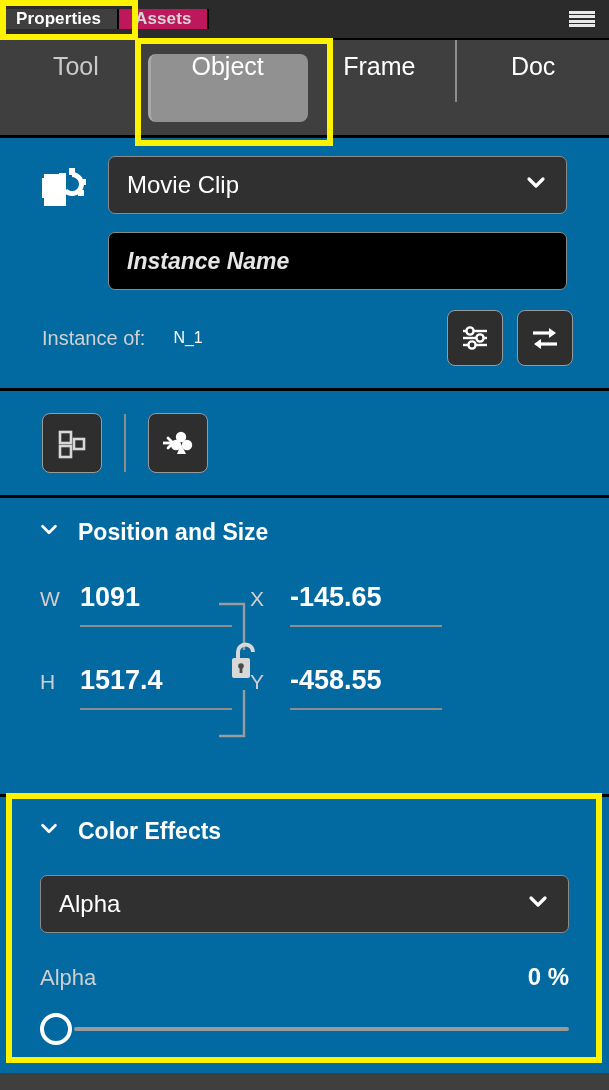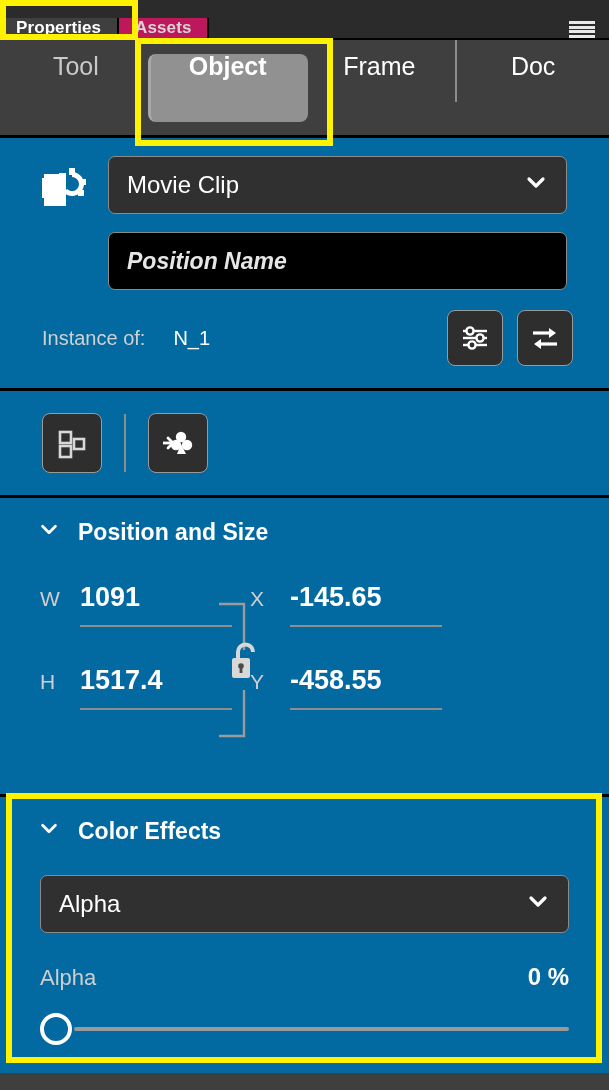--- a/index.html
+++ b/index.html
@@ -14,21 +14,21 @@
     width: 609px; height: 1090px;
     background: #3f3f3f;
   }
 
   
   .tabstrip {
     position: relative;
     height: 40px;
     background: #2b2b2b;
     display: flex;
-    align-items: flex-end;
+    align-items: center;
     border-bottom: 2px solid #000;
   }
   .tab {
     display: flex; align-items: center; justify-content: center;
     padding: 0 16px;
     font-size: 17px; font-weight: bold;
     color: #d6d6d6;
     background: #be185d;
     border-right: 2px solid #000;
     letter-spacing: .1px;
@@ -50,21 +50,20 @@
     flex: 1;
     text-align: center;
     font-size: 25px;
     color: #ffffff;
     position: relative;
     padding: 12px 0;
   }
   .subtab.dim { color: #c9c9c9; }
   .subtab.sel {
     color: #ffffff;
-    font-weight: bold;
   }
   .subtab.sel .pill {
     position: absolute;
     left: 50%; top: 50%;
     transform: translate(-50%, -50%);
     width: 160px; height: 68px;
     background: #919191;
     border-radius: 8px;
     border-left: 3px solid #a8a8a8;
     z-index: 0;
@@ -109,21 +108,21 @@
   .textfield .ph {
     color: #e6e6e6; font-size: 23px; font-style: italic; font-weight: bold;
   }
 
   .instance-row {
     display: flex; align-items: center;
     padding: 20px 36px 22px 42px;
     gap: 14px;
   }
   .instance-of-label { color: #d0d0d0; font-size: 20px; }
-  .instance-of-value { color: #ffffff; font-size: 20px; margin-left: 14px; }
+  .instance-of-value { color: #ffffff; font-size: 16px; margin-left: 14px; }
   .icon-btns { margin-left: auto; display: flex; gap: 14px; }
   .icon-btn {
     width: 56px; height: 56px;
     background: #2e2e2e;
     border: 1px solid #9a9a9a;
     border-radius: 8px;
     display: flex; align-items: center; justify-content: center;
   }
 
   
@@ -267,21 +266,21 @@
       <div class="fields-col">
         <div class="dropdown">
           <span>Movie Clip</span>
           <span class="chev">
             <svg viewBox="0 0 24 24" width="24" height="24">
                 <path d="M5 9 L12 16 L19 9" fill="none" stroke="#ffffff" stroke-width="3.2" stroke-linecap="round" stroke-linejoin="round"></path>
               </svg>
           </span>
         </div>
         <div class="textfield">
-          <span class="ph">Position Name</span>
+          <span class="ph">Instance Name</span>
         </div>
       </div>
     </div>
 
     <div class="instance-row">
       <span class="instance-of-label">Instance of:</span>
       <span class="instance-of-value">N_1</span>
       <span class="icon-btns">
         <span class="icon-btn">
           <svg viewBox="0 0 30 30" width="30" height="30">

